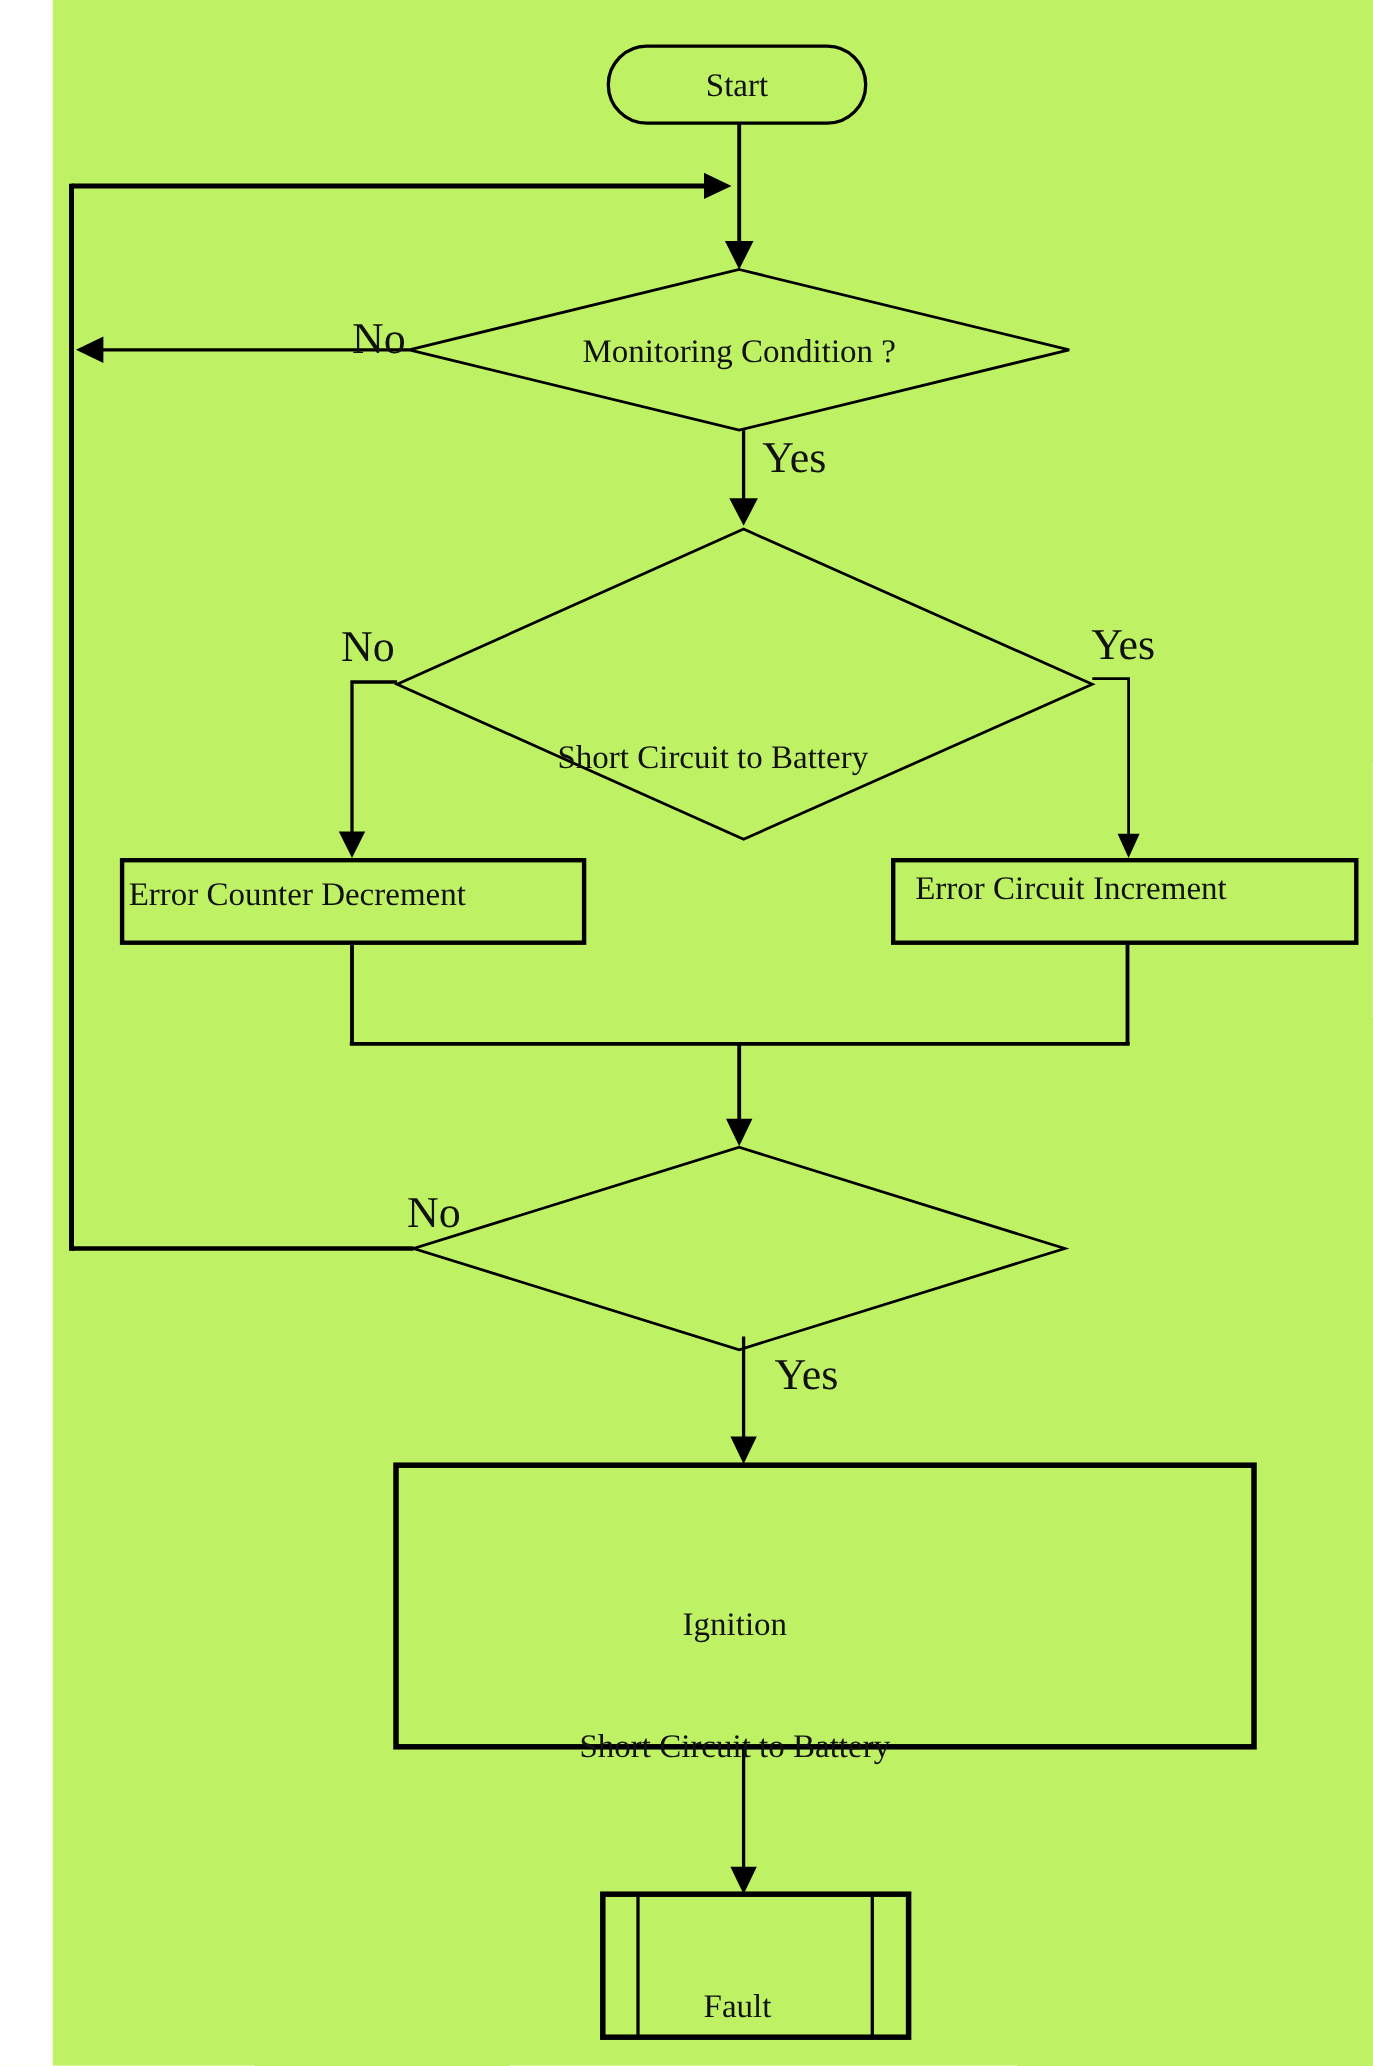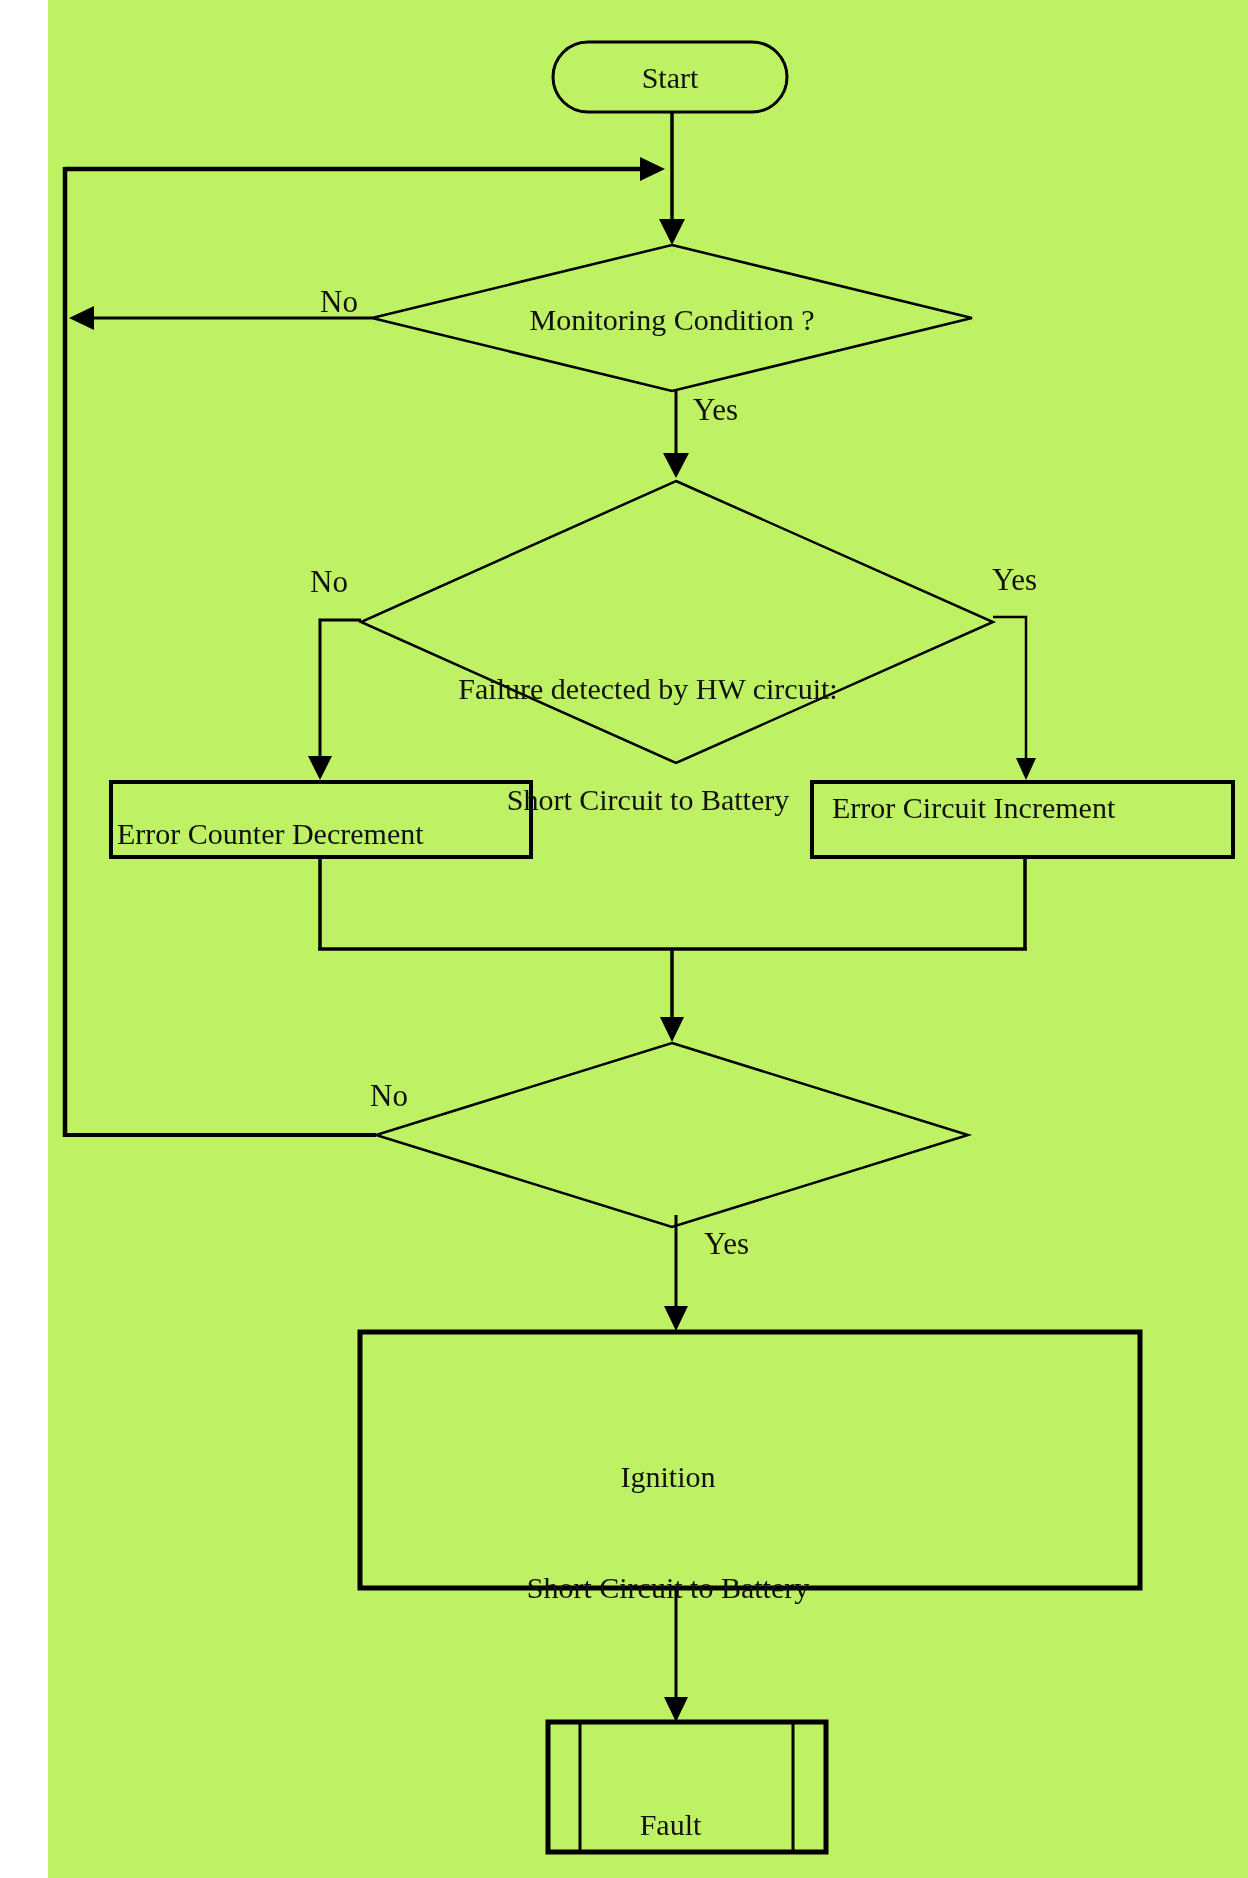--- a/index.html
+++ b/index.html
@@ -25,21 +25,21 @@
   .lbl {
     position: absolute;
     color: #111111;
     white-space: pre;
     line-height: 1.18;
   }
   .node-label {
     font-size: 30px;
   }
   .edge-label {
-    font-size: 31px;
+    font-size: 40px;
   }
   .center {
     text-align: center;
   }
   .multiline {
     line-height: 37px;
   }
 </style>
 </head>
 <body>
@@ -89,25 +89,24 @@
     <rect x="500" y="1722" width="278" height="130" fill="none" stroke="#000" stroke-width="5"></rect>
     <line x1="532" y1="1722" x2="532" y2="1852" stroke="#000" stroke-width="3"></line>
     <line x1="745" y1="1722" x2="745" y2="1852" stroke="#000" stroke-width="3"></line>
   </svg>
 
   <div class="lbl node-label center" style="left:505px; top:60px; width:234px;">Start</div>
 
   <div class="lbl node-label center" style="left:324px; top:302px; width:600px;">Monitoring Condition ?</div>
 
   <div class="lbl node-label center multiline" style="left:280px; top:596px; width:640px;">
-    <div>Failure detected by HW circuit:</div>
     <div>Short Circuit to Battery</div>
   </div>
 
-  <div class="lbl node-label" style="left:69px; top:816px; width:408px;">Error Counter Decrement</div>
+  <div class="lbl node-label" style="left:69px; top:796px; width:408px;">Error Counter Decrement</div>
 
   <div class="lbl node-label" style="left:784px; top:790px; width:395px;">Error Circuit Increment</div>
 
 
   <div class="lbl node-label center multiline" style="left:420px; top:1384px; width:400px;">
     <div>Ignition</div>
     <div>Short Circuit to Battery</div>
   </div>
 
   <div class="lbl node-label center multiline" style="left:500px; top:1732px; width:245px;">

